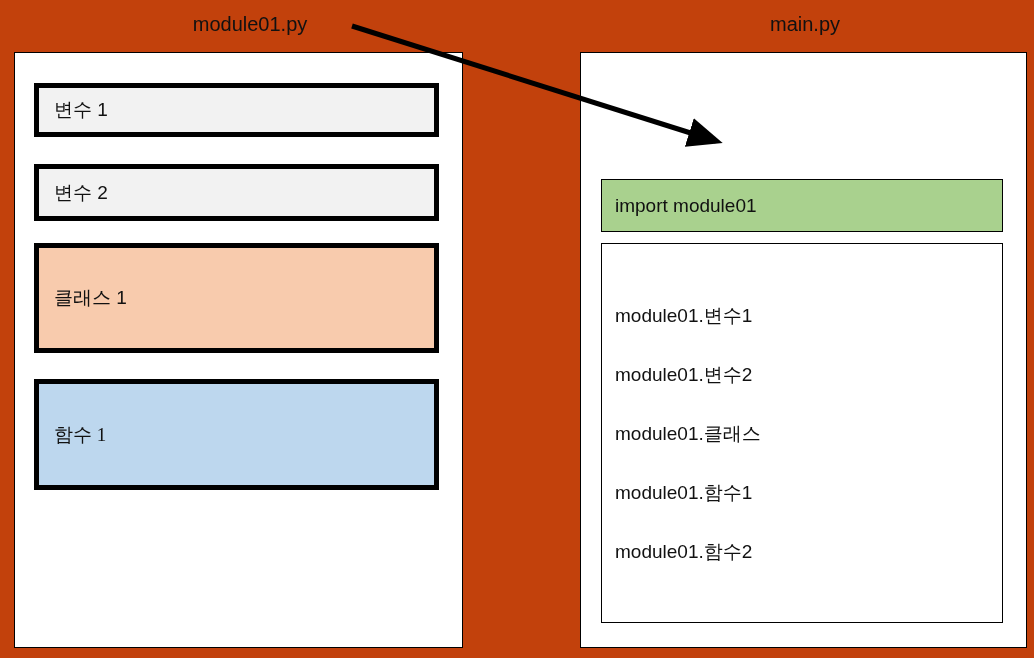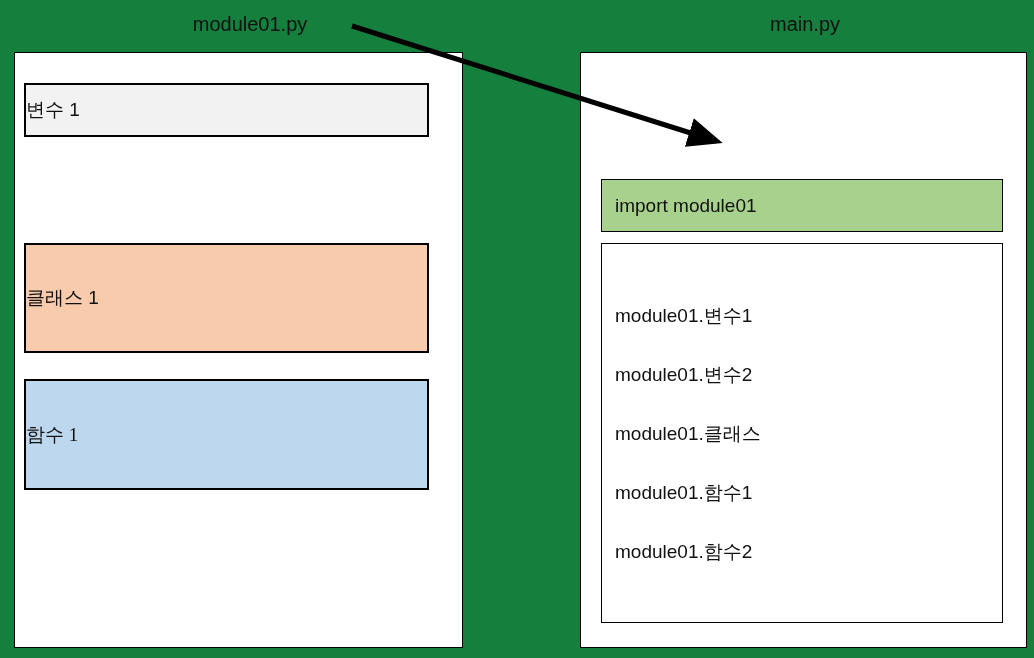--- a/index.html
+++ b/index.html
@@ -6,21 +6,21 @@
     margin: 0;
     padding: 0;
     background: #ffffff;
     font-family: "Liberation Sans", "DejaVu Sans", sans-serif;
     color: #111111;
   }
   #stage {
     position: relative;
     width: 1034px;
     height: 658px;
-    background: #15803d;
+    background: #c2410c;
     overflow: hidden;
   }
   .file-title {
     position: absolute;
     top: 10px;
     height: 28px;
     line-height: 28px;
     text-align: center;
     font-size: 20px;
     color: #111111;
@@ -34,26 +34,27 @@
     height: 596px;
     background: #ffffff;
     border: 1.5px solid #000000;
     box-sizing: border-box;
   }
   #module-panel { left: 14px;  width: 449px; }
   #main-panel   { left: 580px; width: 447px; }
 
   .block {
     position: absolute;
-    left: 9px;
+    left: 19px;
     width: 405px;
-    border: 2px solid #000000;
+    border: 5px solid #000000;
     box-sizing: border-box;
     display: flex;
     align-items: center;
+    padding-left: 15px;
     font-size: 19px;
     color: #111111;
   }
   
   #block-var1  { top: 30px;  height: 54px;  background: #f2f2f2; }
   #block-var2  { top: 111px; height: 57px;  background: #f2f2f2; }
   #block-cls1  { top: 190px; height: 110px; background: #f8cbad; }
   #block-fn1   { top: 326px; height: 111px; background: #bdd7ee; font-family: Liberation Serif, serif; }
   #block-fn2   { top: 457px; height: 113px; background: #bdd7ee; }
 
@@ -105,20 +106,23 @@
 <div id="stage">
 
   <div id="module-title" class="file-title">module01.py</div>
 
   <div id="main-title" class="file-title">main.py</div>
 
   <div id="module-panel" class="panel">
     <div id="block-var1" class="block">
       <span>변수 1</span>
     </div>
+    <div id="block-var2" class="block">
+      <span>변수 2</span>
+    </div>
     <div id="block-cls1" class="block">
       <span>클래스 1</span>
     </div>
     <div id="block-fn1" class="block">
       <span>함수 1</span>
     </div>
   </div>
 
   <div id="main-panel" class="panel">
     <div id="import-box">

